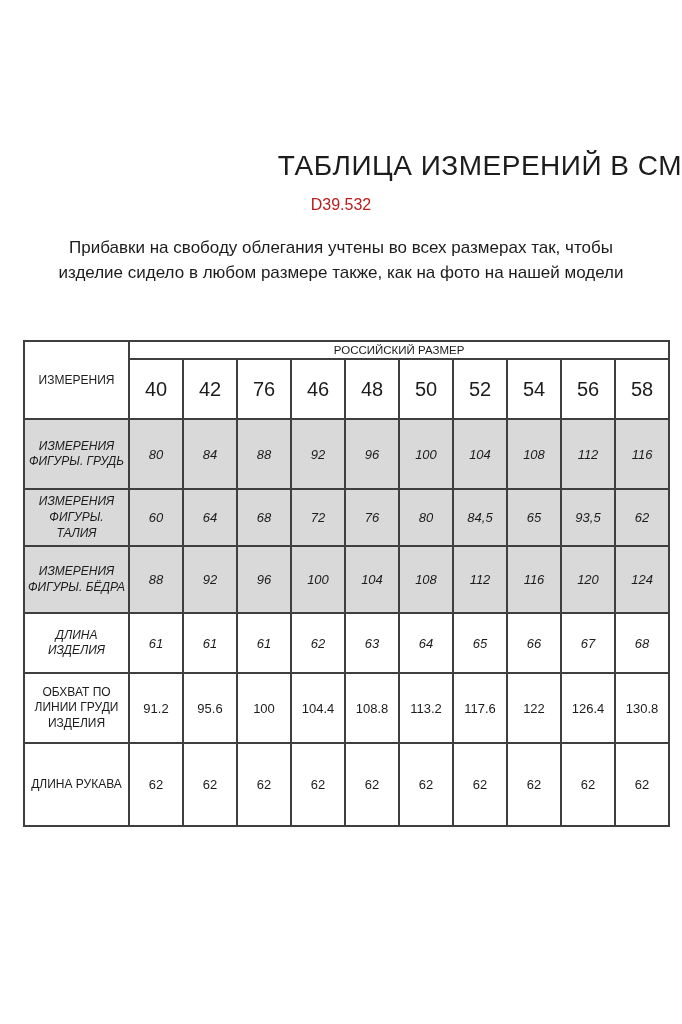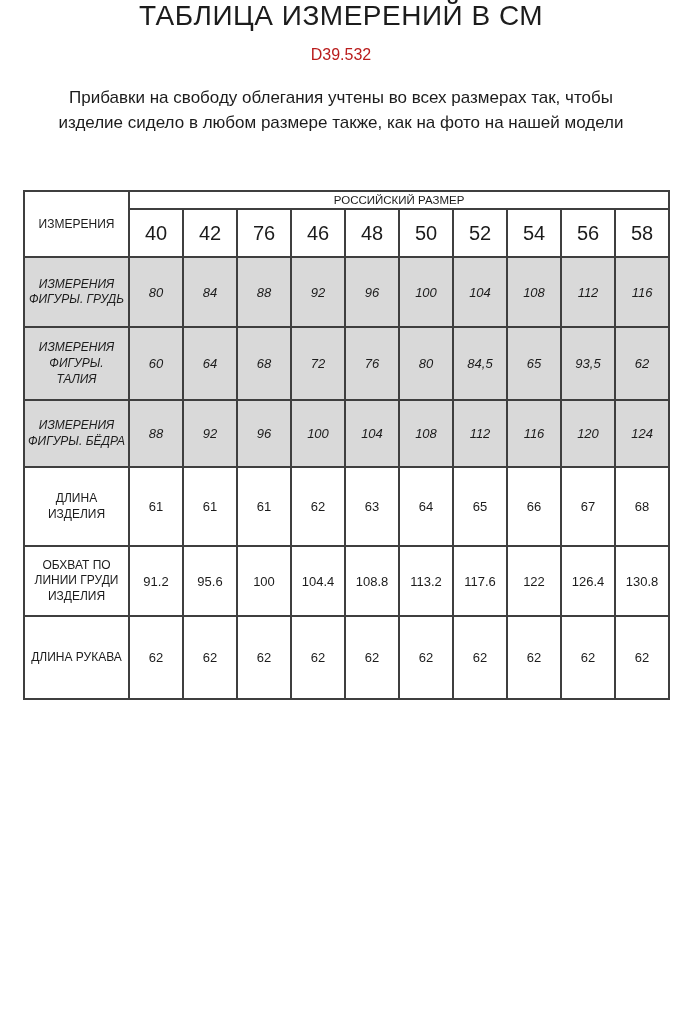--- a/index.html
+++ b/index.html
@@ -10,21 +10,22 @@
   .sheet {
     position: relative;
     width: 682px;
     height: 1024px;
     background: #ffffff;
     font-family: "Liberation Sans", sans-serif;
     color: #1c1c1c;
     overflow: hidden;
   }
   .title {
-    text-align: center;
+    padding-top: 150px;
+    text-align: right;
     font-size: 28px;
     font-weight: 400;
     letter-spacing: 0.5px;
     color: #1c1c1c;
   }
   .model-code {
     margin-top: 14px;
     text-align: center;
     font-size: 16px;
     color: #b91c1c;
@@ -53,21 +54,21 @@
     overflow: hidden;
   }
   col.label-col { width: 105px; }
   col.size-col  { width: 54px; }
   tr.group-header-row { height: 18px; }
   th.size-group-header {
     font-size: 11.5px;
     font-weight: 400;
     padding: 0;
   }
-  tr.sizes-row { height: 48px; margin-top: 20px; }
+  tr.sizes-row { height: 60px; margin-top: 20px; }
   th.corner-header {
     font-size: 12px;
     font-weight: 400;
     border-radius: 21px;
   }
   th.size-cell {
     font-size: 20px;
     font-weight: 700;
   }
   td.row-label {
@@ -137,21 +138,21 @@
           <td class="value-cell">84</td>
           <td class="value-cell">88</td>
           <td class="value-cell">92</td>
           <td class="value-cell">96</td>
           <td class="value-cell">100</td>
           <td class="value-cell">104</td>
           <td class="value-cell">108</td>
           <td class="value-cell">112</td>
           <td class="value-cell">116</td>
         </tr>
-        <tr class="shaded italic" style="height: 73px; border-radius: 20px;">
+        <tr class="shaded italic" style="height: 57px; border-radius: 20px;">
           <td class="row-label">ИЗМЕРЕНИЯ ФИГУРЫ. ТАЛИЯ</td>
           <td class="value-cell">60</td>
           <td class="value-cell">64</td>
           <td class="value-cell">68</td>
           <td class="value-cell">72</td>
           <td class="value-cell">76</td>
           <td class="value-cell">80</td>
           <td class="value-cell">84,5</td>
           <td class="value-cell">65</td>
           <td class="value-cell">93,5</td>
@@ -163,21 +164,21 @@
           <td class="value-cell">92</td>
           <td class="value-cell">96</td>
           <td class="value-cell">100</td>
           <td class="value-cell">104</td>
           <td class="value-cell">108</td>
           <td class="value-cell">112</td>
           <td class="value-cell">116</td>
           <td class="value-cell">120</td>
           <td class="value-cell">124</td>
         </tr>
-        <tr class="" style="height: 79px;">
+        <tr class="" style="height: 60px; font-style: italic;">
           <td class="row-label">ДЛИНА ИЗДЕЛИЯ</td>
           <td class="value-cell">61</td>
           <td class="value-cell">61</td>
           <td class="value-cell">61</td>
           <td class="value-cell">62</td>
           <td class="value-cell">63</td>
           <td class="value-cell">64</td>
           <td class="value-cell">65</td>
           <td class="value-cell">66</td>
           <td class="value-cell">67</td>

